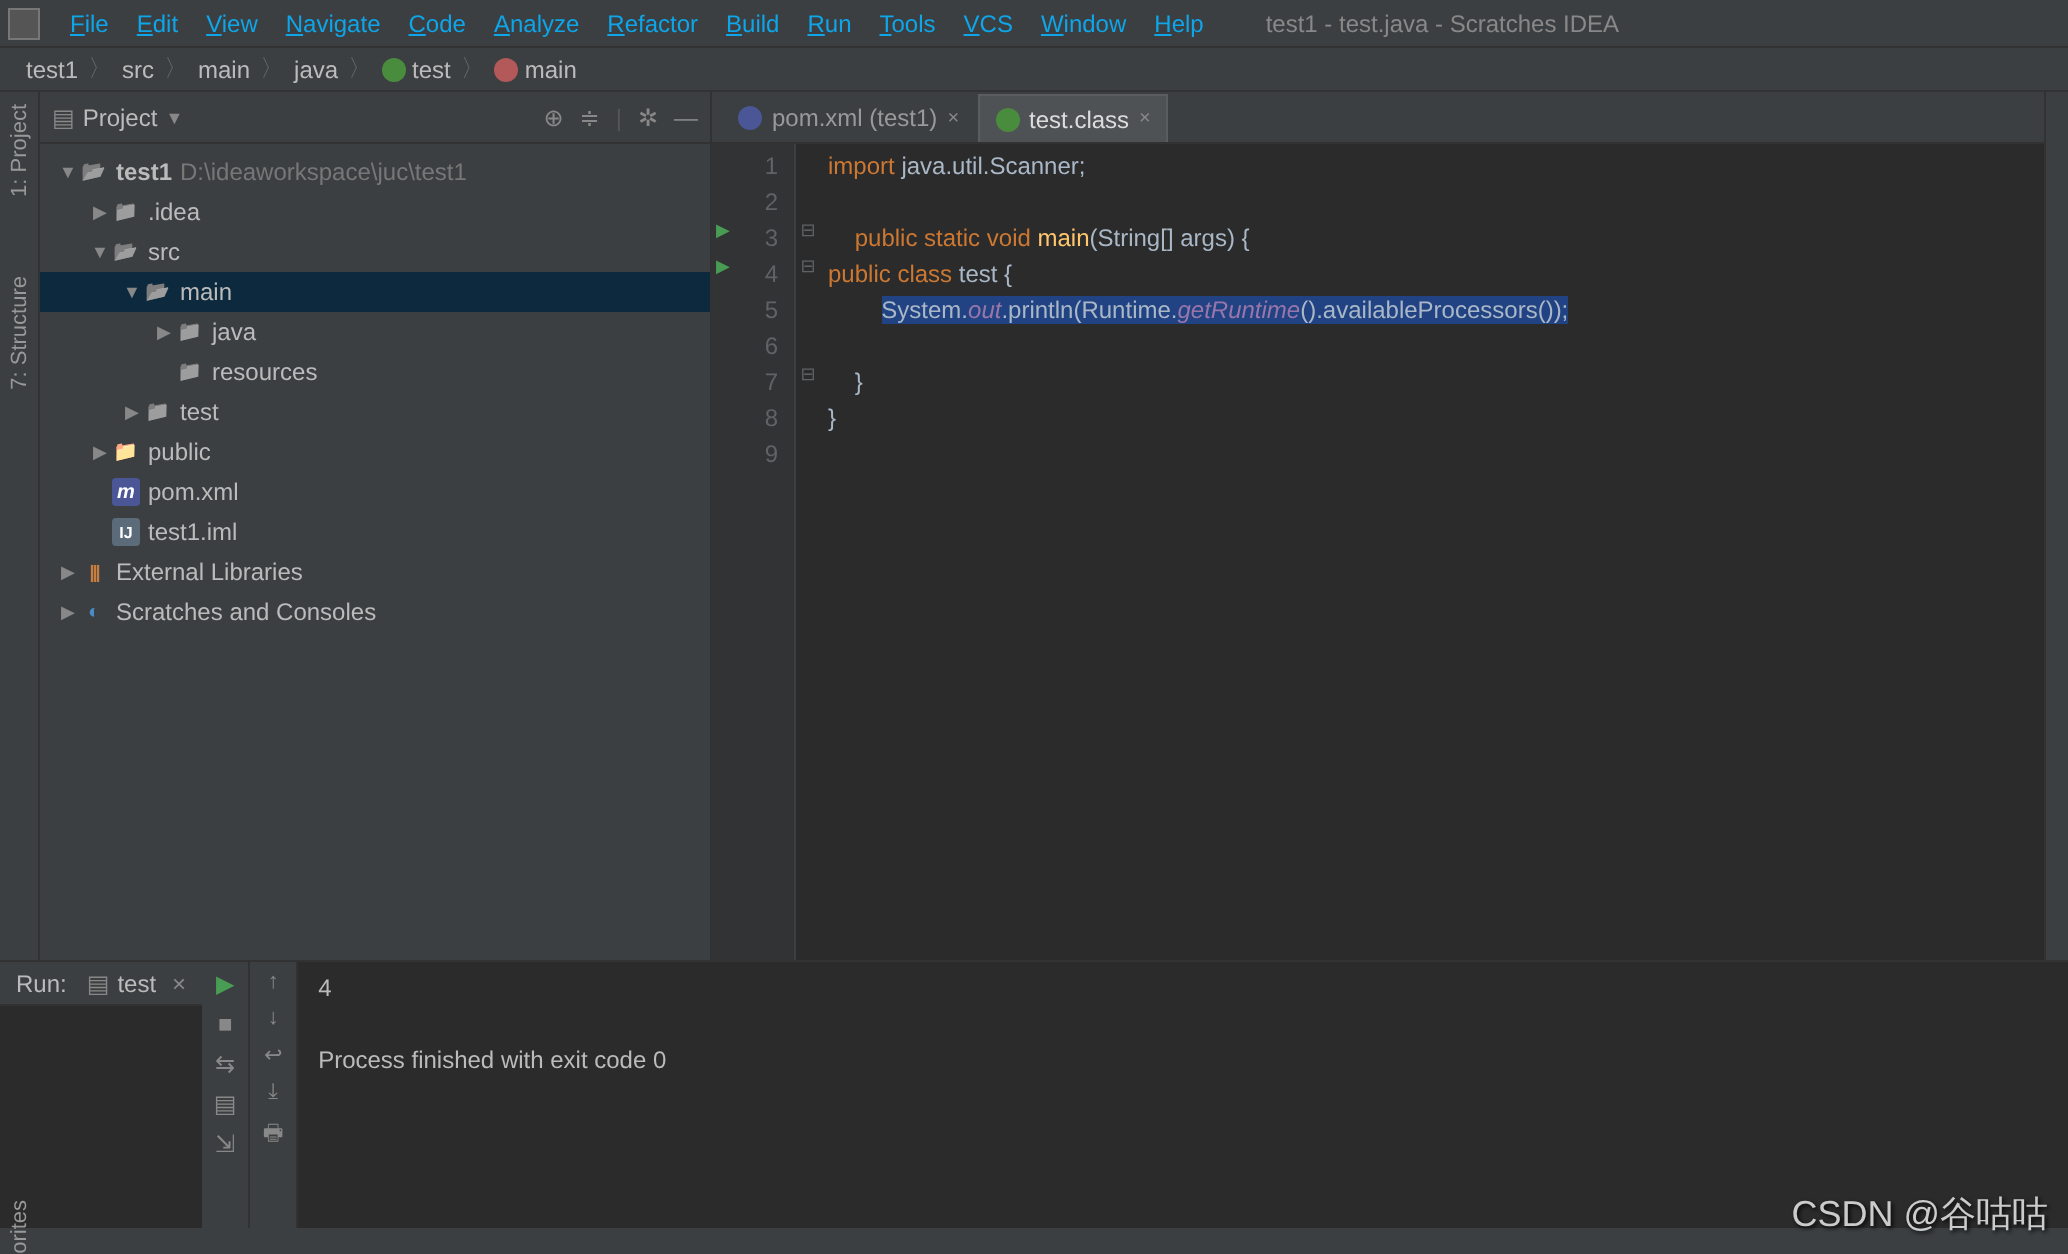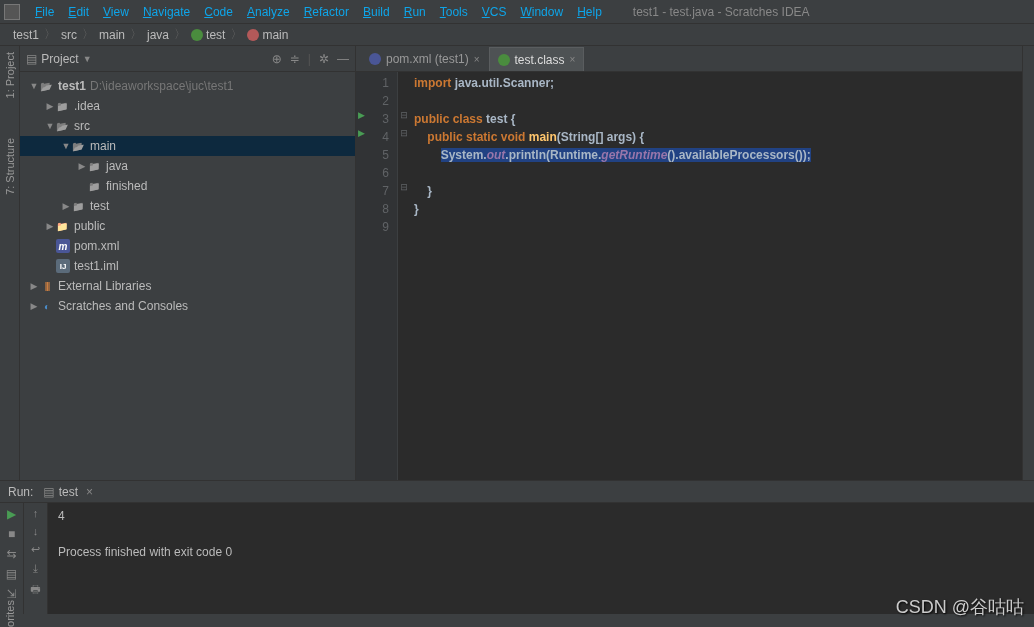--- a/index.html
+++ b/index.html
@@ -43,25 +43,25 @@
 .tab.active { background:#4e5254; color:#ddd; border:1px solid #5a5d5f; border-bottom:none; }
 .tab .close { color:#888; font-size:10px; }
 .tab .ti { width:12px; height:12px; border-radius:50%; }
 .ti-m { background:#4a5696; } .ti-c { background:#4a8c3e; }
 .editor-body { flex:1; display:flex; background:#2b2b2b; }
 .gutter { width:42px; text-align:right; padding:2px 8px 2px 0; color:#606366; font-family:Consolas,monospace; background:#313335; border-right:1px solid #3c3f41; position:relative; }
 .gutter .ln { height:18px; line-height:18px; }
 .gutter .run-mark { position:absolute; left:2px; color:#499c54; font-size:9px; }
 .foldcol { width:12px; background:#2b2b2b; padding-top:2px; }
 .foldcol div { height:18px; color:#606366; font-size:9px; text-align:center; }
-.code { flex:1; padding:2px 4px; font-family:Consolas,monospace; font-size:13px;font-weight:bold; }
+.code { flex:1; padding:2px 4px; font-family:Consolas,monospace; font-size:13px; }
 .code-line { height:18px; line-height:18px; white-space:pre; }
 .kw { color:#cc7832; } .cls { color:#a9b7c6; } .method { color:#ffc66d; } .field { color:#9876aa; font-style:italic; }
 .highlight { background:#214283; }
-.run-panel { height:134px; border-top:1px solid #323232; display:flex; flex-direction:column; background:#2b2b2b; }
+.run-panel { height:134px; border-top:1px solid #323232; display:flex; flex-direction:row; background:#2b2b2b; }
 .run-header { height:22px; background:#3c3f41; display:flex; align-items:center; padding:0 8px; border-bottom:1px solid #323232; }
 .run-body { flex:1; display:flex; }
 .run-tool-left { width:24px; background:#3c3f41; display:flex; flex-direction:column; align-items:center; padding:4px 0; gap:6px; border-right:1px solid #323232; }
 .run-tool-left span { color:#888; cursor:pointer; font-size:12px; }
 .run-tool-left .play { color:#499c54; }
 .run-tool-2 { width:24px; background:#3c3f41; display:flex; flex-direction:column; align-items:center; padding:4px 0; gap:6px; border-right:1px solid #323232; }
 .run-tool-2 span { color:#888; cursor:pointer; font-size:11px; }
 .run-out { flex:1; padding:4px 10px; font-family:Consolas,monospace; color:#bbbbbb; }
 .run-out div { height:18px; line-height:18px; }
 .right-gutter { position:absolute; right:0; top:46px; width:12px; height:434px; background:#3c3f41; border-left:1px solid #323232; }
@@ -166,21 +166,21 @@
           <span class="tree-label">main</span>
         </div>
         <div class="tree-row" style="padding-left: 56px;">
           <span class="arrow">▶</span>
           <span class="ticon folder folder-blue"></span>
           <span class="tree-label">java</span>
         </div>
         <div class="tree-row" style="padding-left: 56px;">
           <span class="arrow"></span>
           <span class="ticon folder"></span>
-          <span class="tree-label">finished</span>
+          <span class="tree-label">resources</span>
         </div>
         <div class="tree-row" style="padding-left: 40px;">
           <span class="arrow">▶</span>
           <span class="ticon folder"></span>
           <span class="tree-label">test</span>
         </div>
         <div class="tree-row" style="padding-left: 24px;">
           <span class="arrow">▶</span>
           <span class="ticon folder-orange"></span>
           <span class="tree-label">public</span>
@@ -242,22 +242,22 @@
           <div>⊟</div>
           <div></div>
           <div></div>
           <div>⊟</div>
           <div></div>
           <div></div>
         </div>
       <div class="code" id="code">
           <div class="code-line"><span class="kw">import</span> <span class="cls">java.util.Scanner;</span></div>
           <div class="code-line"></div>
+          <div class="code-line">    <span class="kw">public static</span> <span class="kw">void</span> <span class="method">main</span><span class="cls">(String[] args) {</span></div>
           <div class="code-line"><span class="kw">public class</span> <span class="cls">test {</span></div>
-          <div class="code-line">    <span class="kw">public static</span> <span class="kw">void</span> <span class="method">main</span><span class="cls">(String[] args) {</span></div>
           <div class="code-line">        <span class="highlight"><span class="cls">System.</span><span class="field">out</span><span class="cls">.println(Runtime.</span><span class="field">getRuntime</span><span class="cls">().availableProcessors());</span></span></div>
           <div class="code-line"></div>
           <div class="code-line">    <span class="cls">}</span></div>
           <div class="code-line"><span class="cls">}</span></div>
           <div class="code-line"></div>
         </div>
     </div>
   </div>
 </div>
 

